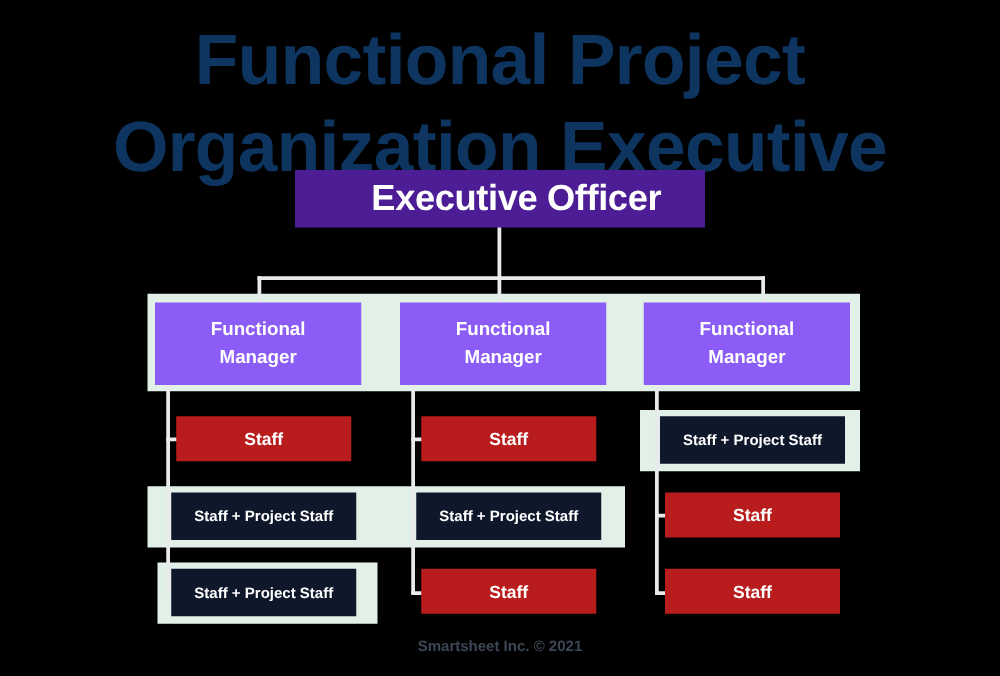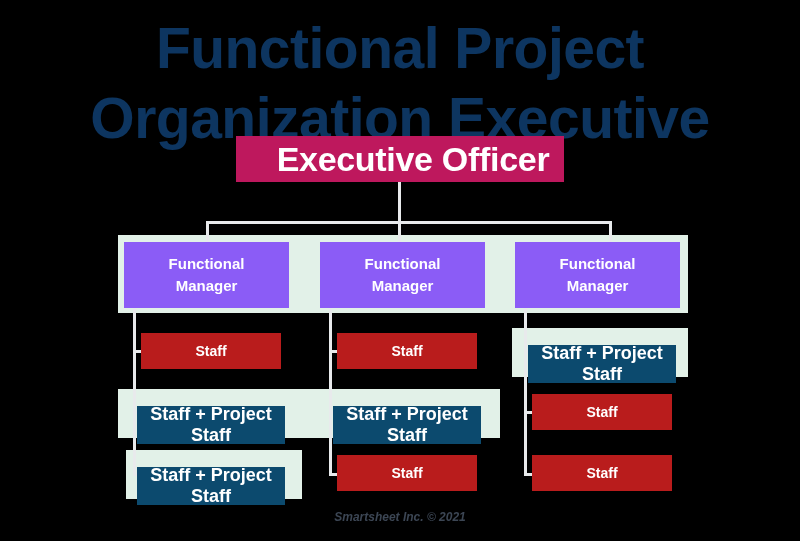--- a/index.html
+++ b/index.html
@@ -52,50 +52,48 @@
     position: absolute;
     display: flex;
     align-items: center;
     justify-content: center;
     text-align: center;
     color: #ffffff;
     font-weight: bold;
     box-sizing: border-box;
   }
   .box.exec {
-    background: #be185d;
-    font-size: 34px;
+    background: #4c1d95;
+    font-size: 29px;
     letter-spacing: -0.3px;
     padding-left: 26px;
   }
   .box.manager {
     background: #8b5cf6;
     font-size: 15px;
     line-height: 1.45;
   }
   .box.staff {
     background: #b91c1c;
     font-size: 14px;
   }
   .box.projstaff {
-    background: #0c4a6e;
-    font-size: 18px;
-    margin-top: 12px;
+    background: #0f172a;
+    font-size: 12px;
   }
 
   
   .footer {
     position: absolute;
     left: 0;
     top: 510px;
     width: 800px;
     text-align: center;
     color: #3c4654;
     font-size: 12px;
-    font-style: italic;
     font-weight: bold;
   }
 </style>
 </head>
 <body>
 
 <div id="canvas">
 
   <div class="title">
     <span class="line">Functional Project</span>

